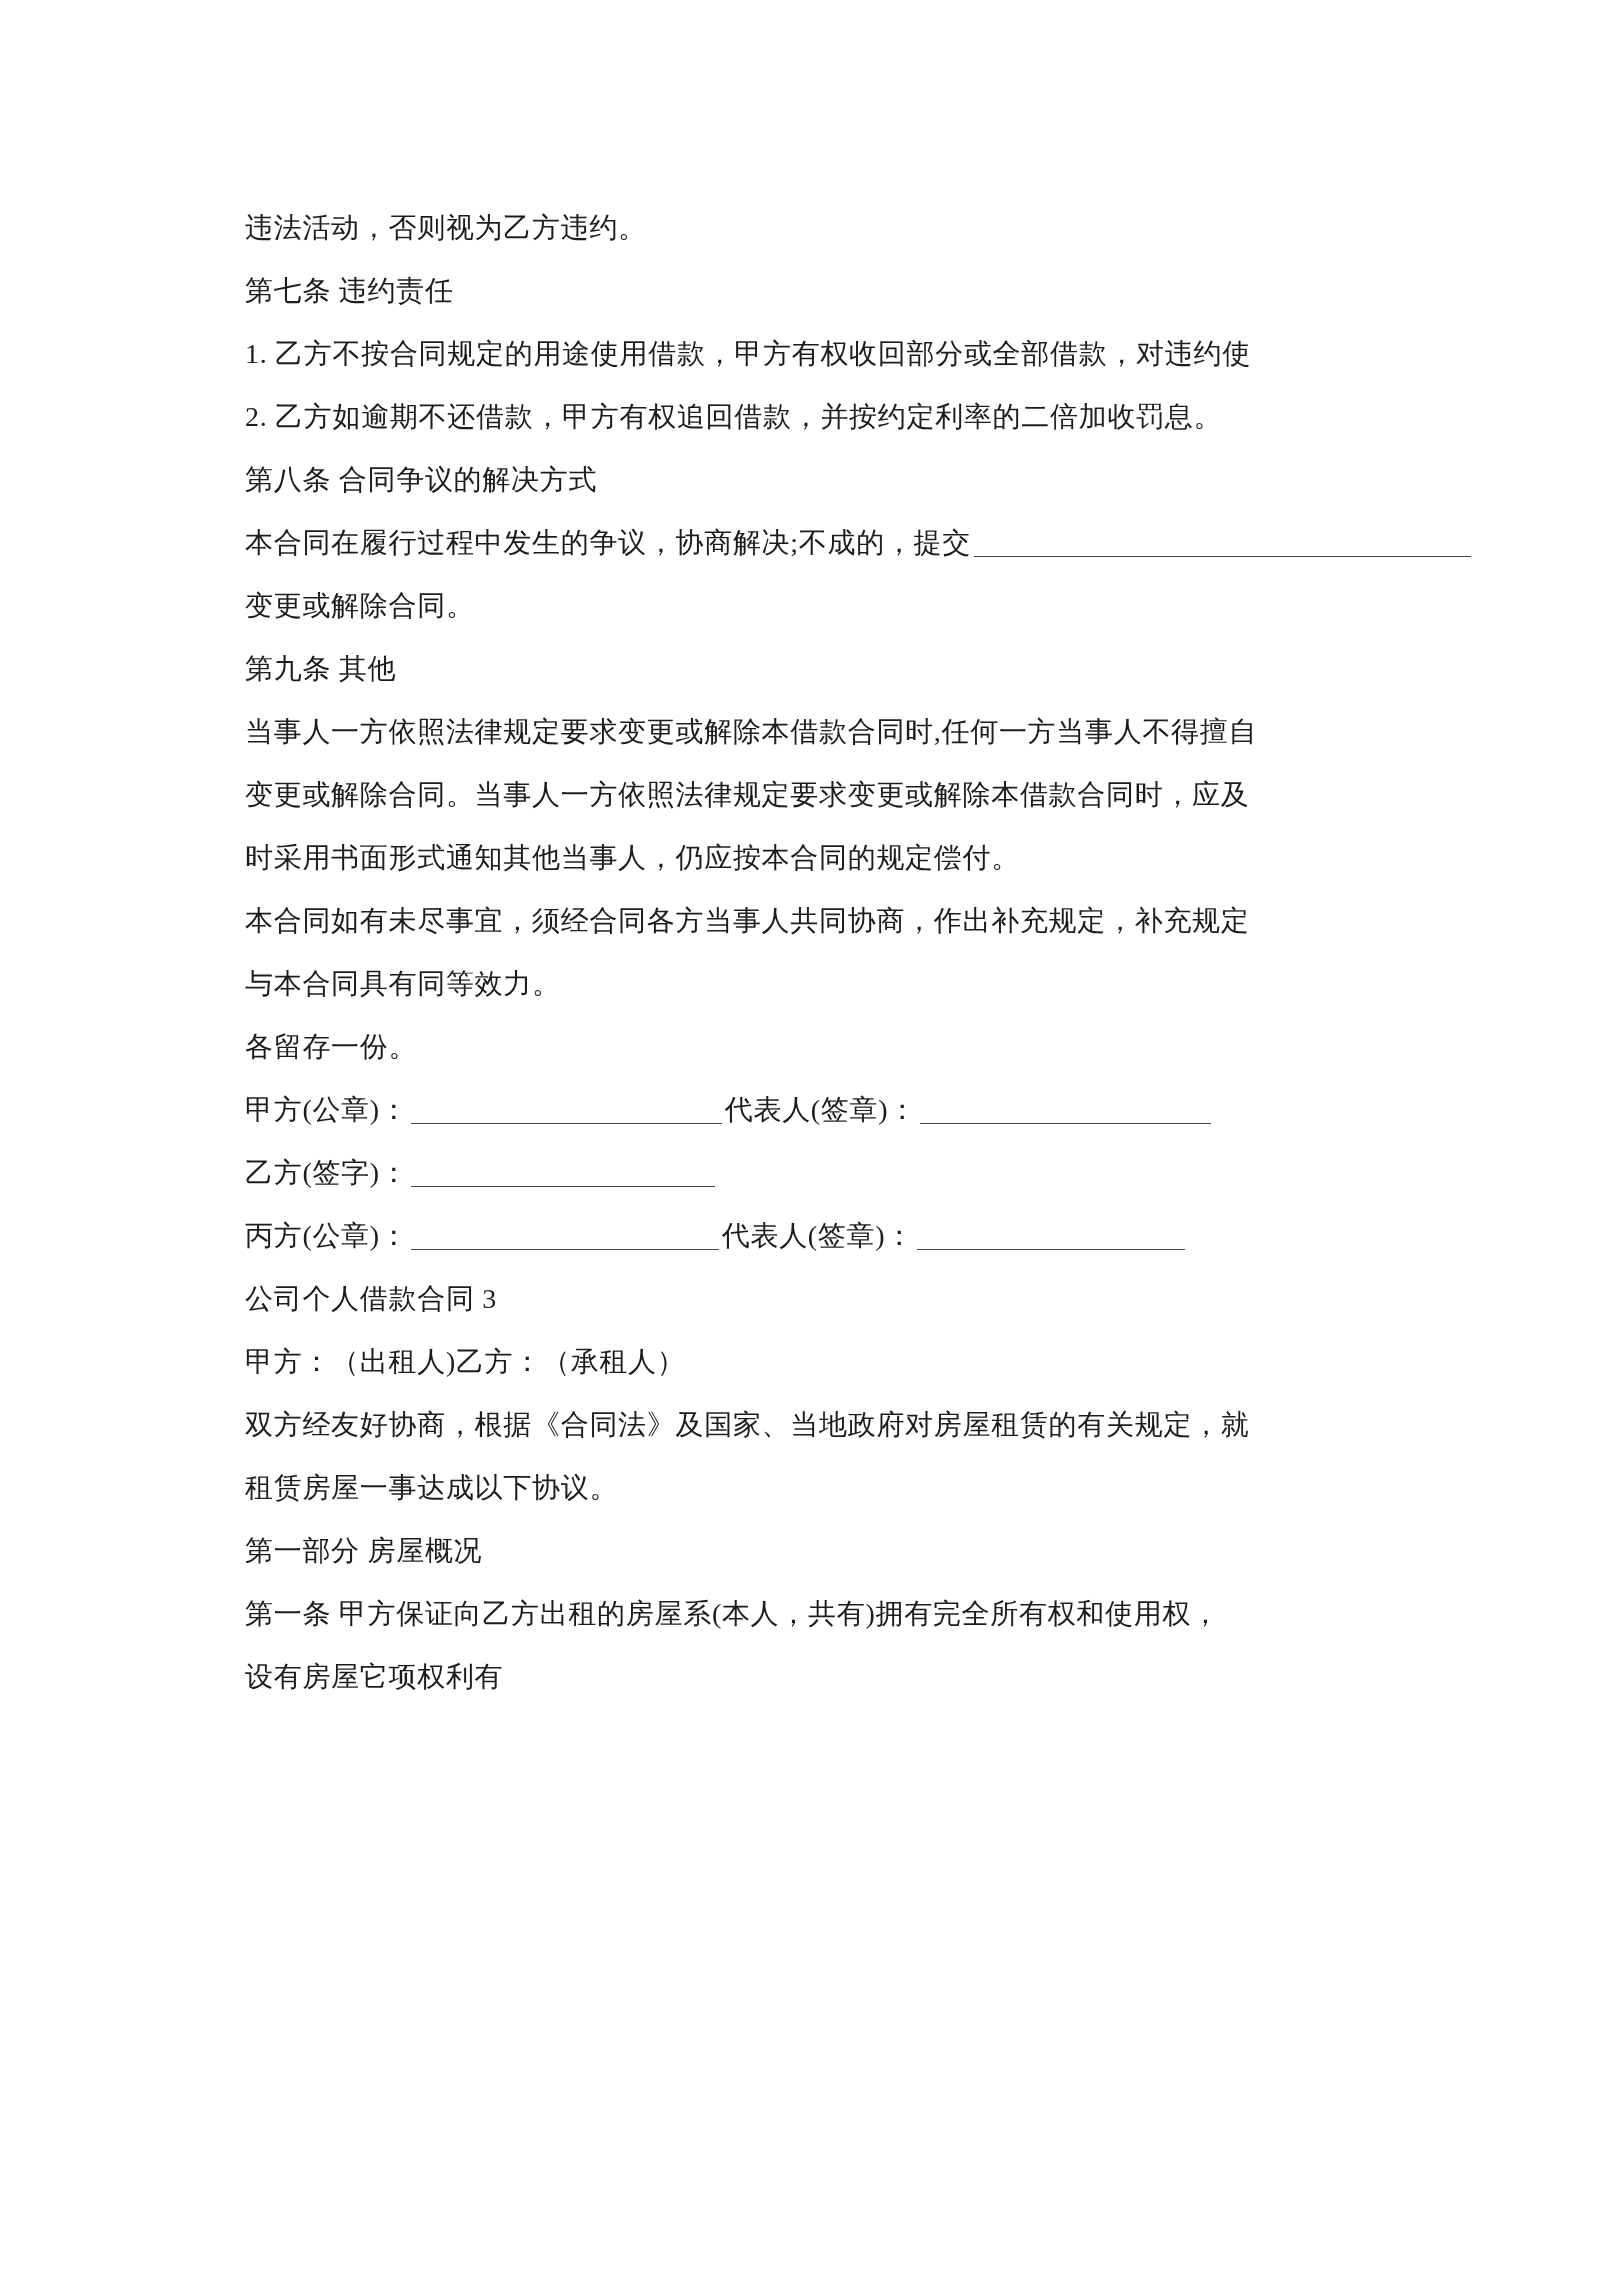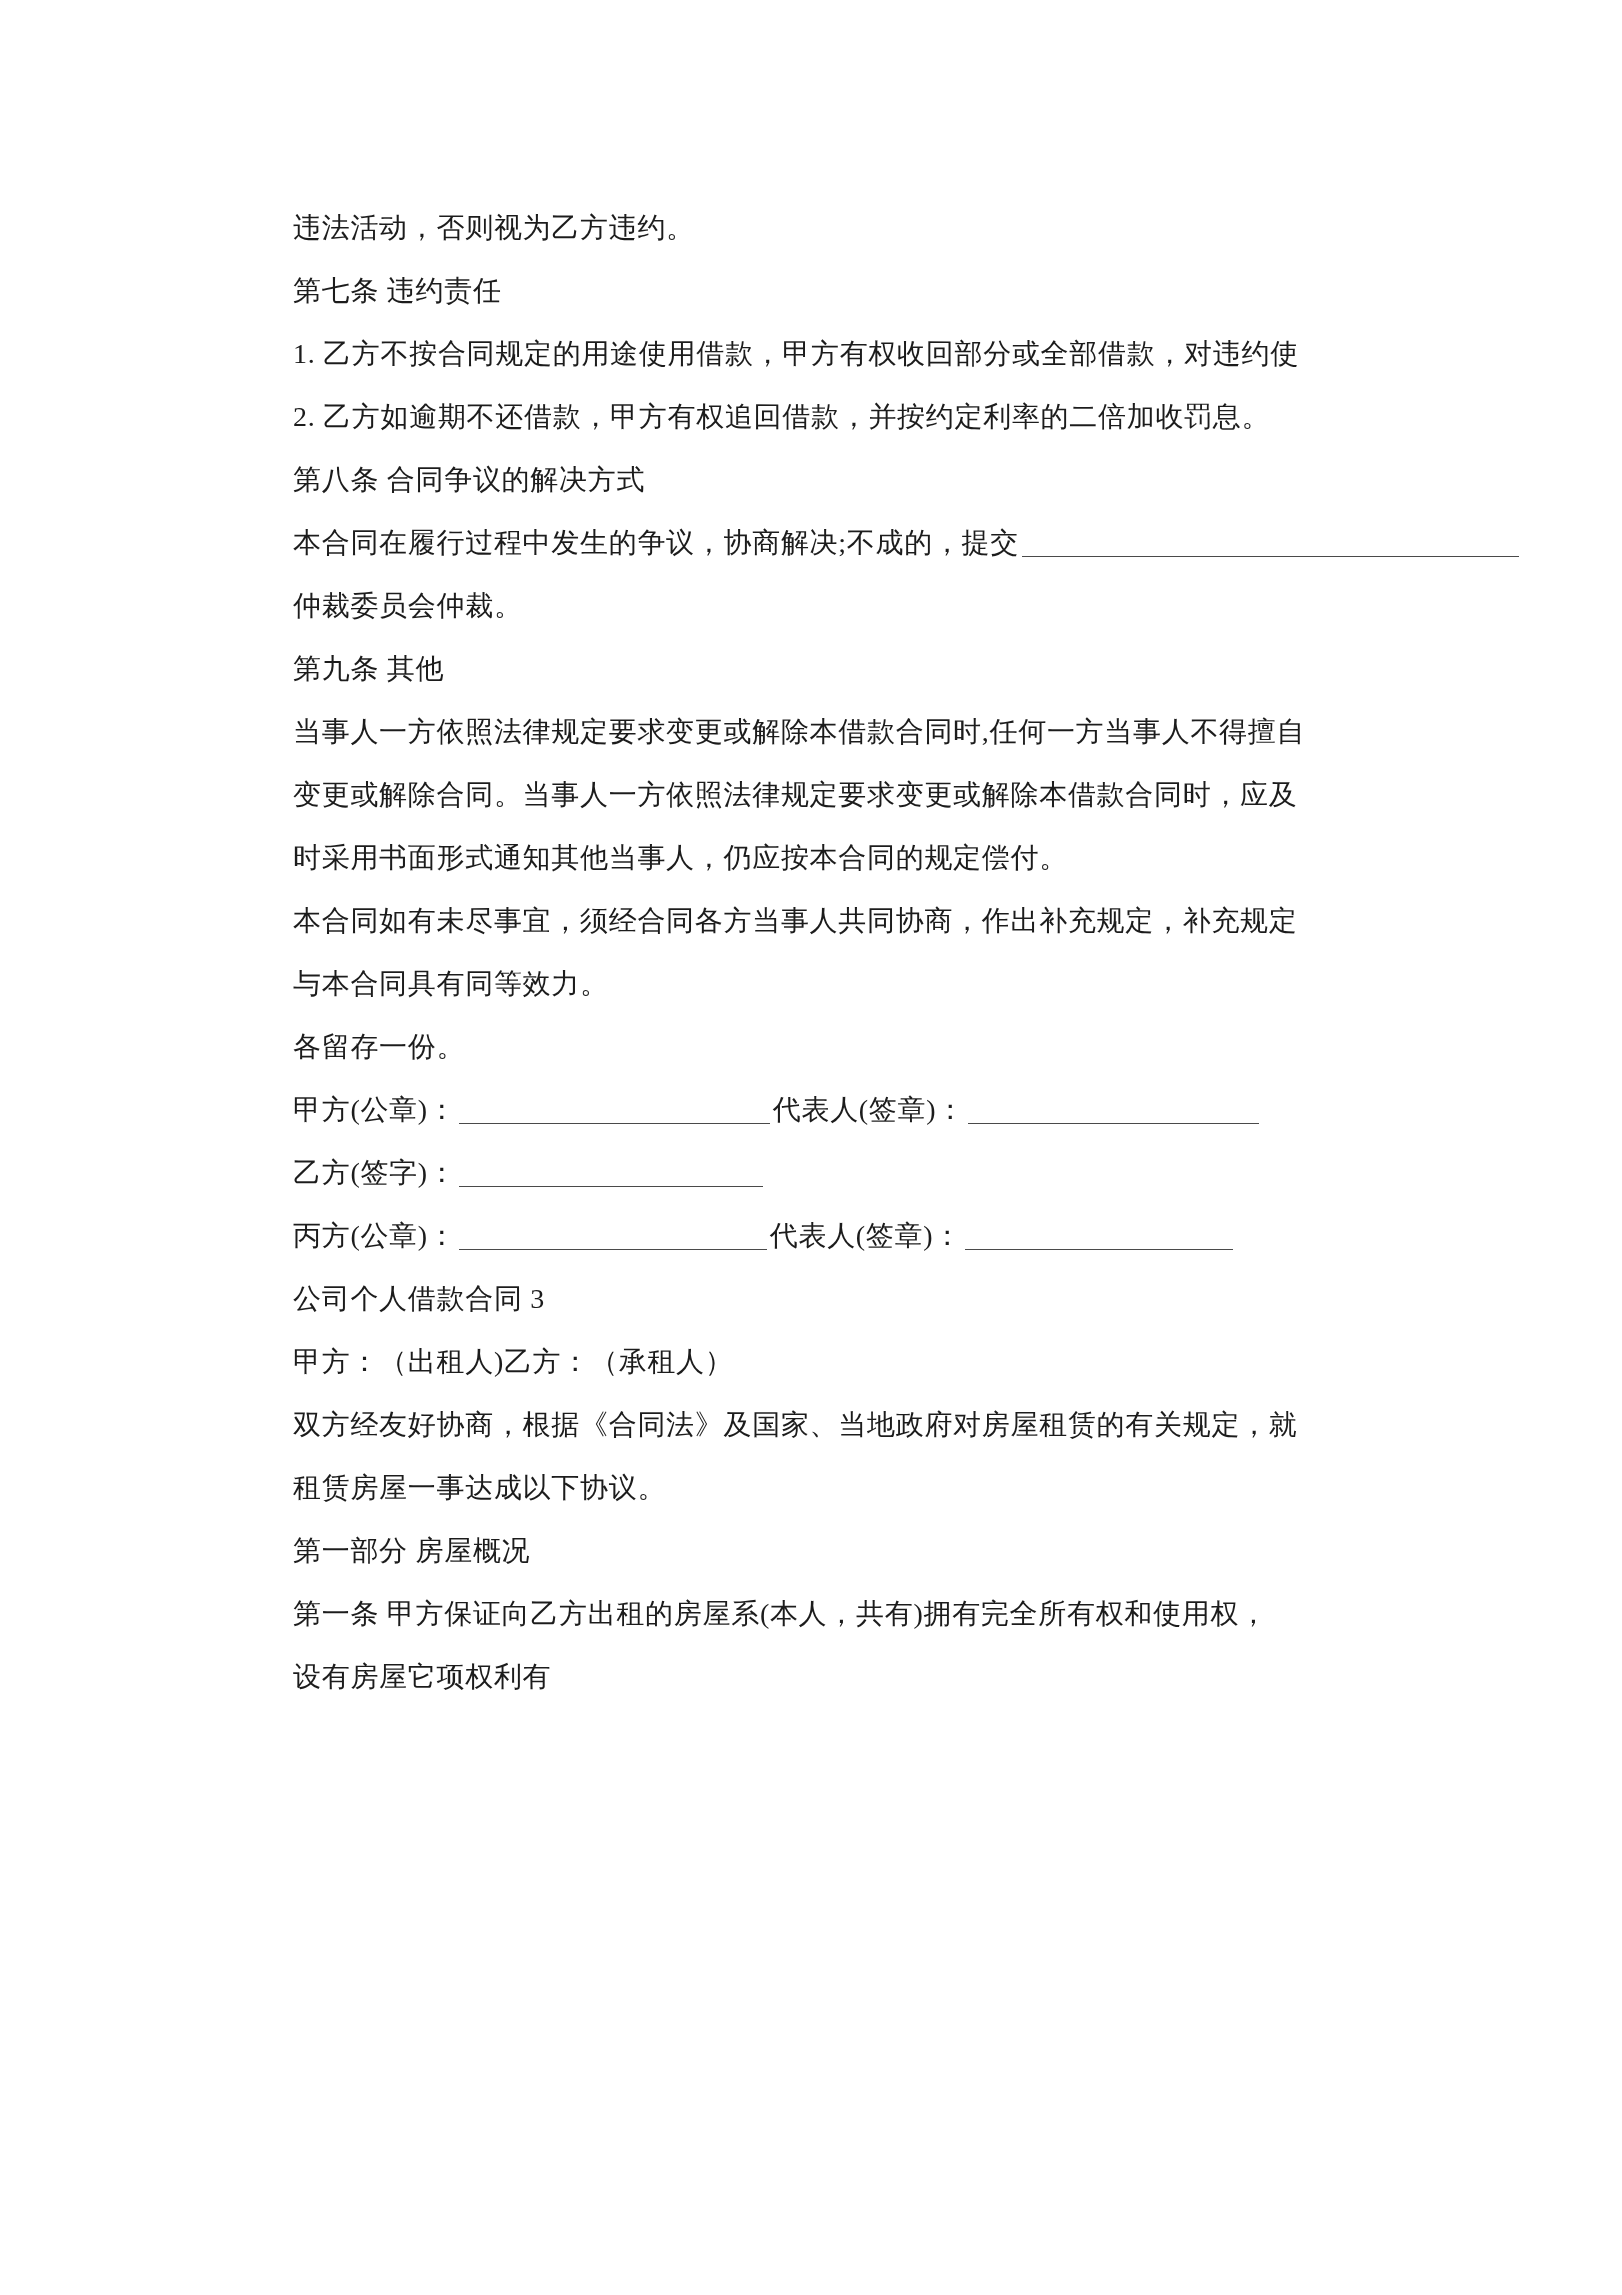--- a/index.html
+++ b/index.html
@@ -13,21 +13,20 @@
     height: 2295px;
     background: #ffffff;
     box-sizing: border-box;
     padding: 196px 236px 0 245px;
     font-family: "Liberation Serif", "DejaVu Serif", serif;
     color: #1c1c1c;
     overflow: hidden;
   }
   .doc-body {
     width: 100%;
-    margin-left: 48px;
   }
   .line {
     font-size: 28px;
     line-height: 63px;
     letter-spacing: 0.7px;
     white-space: nowrap;
   }
   .blank {
     display: inline-block;
     border-bottom: 1.3px solid #4a4a4a;
@@ -40,21 +39,21 @@
 <body>
 
 <div class="page">
   <div class="doc-body">
       <div class="line"><span>违法活动，否则视为乙方违约。</span></div>
       <div class="line"><span>第七条  违约责任</span></div>
       <div class="line"><span>1. 乙方不按合同规定的用途使用借款，甲方有权收回部分或全部借款，对违约使</span></div>
       <div class="line"><span>2. 乙方如逾期不还借款，甲方有权追回借款，并按约定利率的二倍加收罚息。</span></div>
       <div class="line"><span>第八条  合同争议的解决方式</span></div>
       <div class="line"><span>本合同在履行过程中发生的争议，协商解决;不成的，提交</span><span class="blank" style="width: 497px; border-bottom-color: rgb(74, 74, 74);"></span></div>
-      <div class="line"><span>仲裁委员会仲裁。</span></div>
+      <div class="line"><span>变更或解除合同。</span></div>
       <div class="line"><span>第九条  其他</span></div>
       <div class="line"><span>当事人一方依照法律规定要求变更或解除本借款合同时,任何一方当事人不得擅自</span></div>
       <div class="line"><span>变更或解除合同。当事人一方依照法律规定要求变更或解除本借款合同时，应及</span></div>
       <div class="line"><span>时采用书面形式通知其他当事人，仍应按本合同的规定偿付。</span></div>
       <div class="line"><span>本合同如有未尽事宜，须经合同各方当事人共同协商，作出补充规定，补充规定</span></div>
       <div class="line"><span>与本合同具有同等效力。</span></div>
       <div class="line"><span>各留存一份。</span></div>
       <div class="line"><span>甲方(公章)：</span><span class="blank" style="width: 311px; border-bottom-color: rgb(74, 74, 74);"></span><span>代表人(签章)：</span><span class="blank" style="width: 291px; border-bottom-color: rgb(74, 74, 74);"></span></div>
       <div class="line"><span>乙方(签字)：</span><span class="blank" style="width: 304px; border-bottom-color: rgb(74, 74, 74);"></span></div>
       <div class="line"><span>丙方(公章)：</span><span class="blank" style="width: 308px; border-bottom-color: rgb(74, 74, 74);"></span><span>代表人(签章)：</span><span class="blank" style="width: 268px; border-bottom-color: rgb(74, 74, 74);"></span></div>

